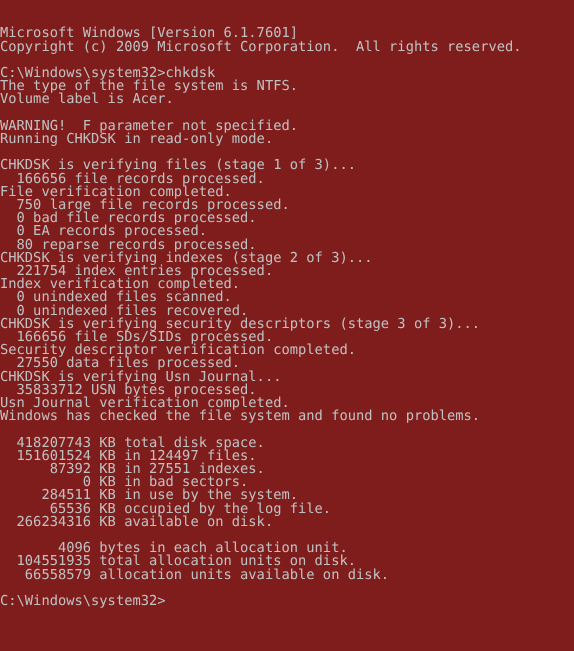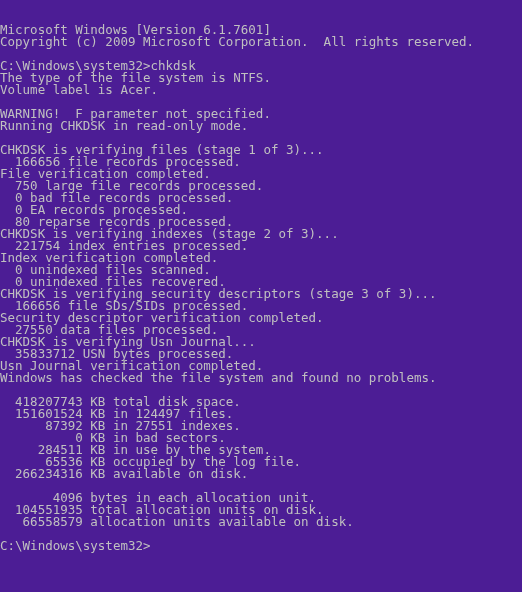--- a/index.html
+++ b/index.html
@@ -9,21 +9,21 @@
     background: #000000;
   }
   body {
     width: 522px;
     height: 592px;
     overflow: hidden;
   }
   #console {
     width: 522px;
     height: 592px;
-    background: #4c1d95;
+    background: #7f1d1d;
     color: #c0c0c0;
     font-family: "DejaVu Sans Mono", "Liberation Mono", monospace;
     font-size: 12.5px;
     line-height: 12px;
     letter-spacing: 0px;
     padding: 0;
     margin: 0;
     overflow: hidden;
     white-space: pre;
   }

